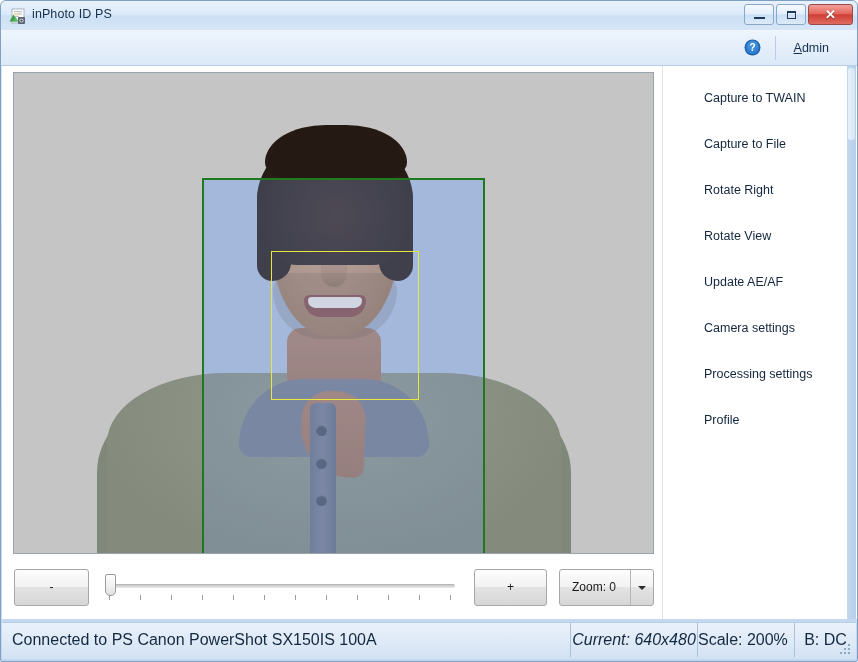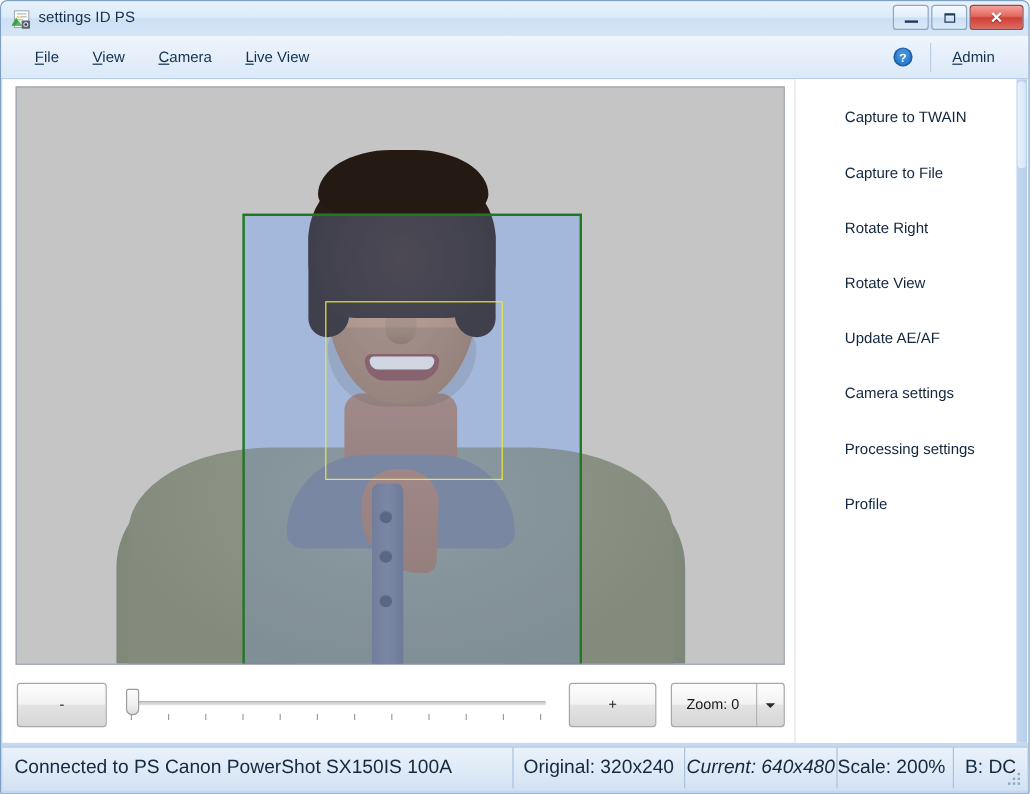--- a/index.html
+++ b/index.html
@@ -557,41 +557,35 @@
       <rect x="5" y="3" width="8" height="1.2" fill="#b9c2cc"></rect>
       <rect x="5" y="5.4" width="8" height="1.2" fill="#b9c2cc"></rect>
       <rect x="5" y="7.8" width="5" height="1.2" fill="#b9c2cc"></rect>
       <path d="M0.5 13.5 L4.5 6.5 L8.5 13.5 Z" fill="#3f9e48"></path>
       <path d="M3.5 13.5 L6.5 9 L9.5 13.5 Z" fill="#57b85f"></path>
       <circle cx="7.2" cy="6.2" r="1.3" fill="#ffe07a"></circle>
       <rect x="9" y="9" width="7" height="7" rx="1" fill="#5a6470"></rect>
       <circle cx="12.5" cy="12.5" r="2.1" fill="#cfd6de"></circle>
       <circle cx="12.5" cy="12.5" r="1.1" fill="#39424d"></circle>
     </svg>
-    <div class="title-text">settings ID PS</div>
+    <div class="title-text">inPhoto ID PS</div>
     <div class="winbtns">
       <div class="winbtn">
         <span class="glyph-min"></span>
       </div>
       <div class="winbtn">
         <span class="glyph-max"></span>
       </div>
       <div class="winbtn close">
         <span class="glyph-close">✕</span>
       </div>
     </div>
   </div>
 
   <div class="menubar">
-    <div class="menuitems">
-      <div class="menuitem"><u>F</u><span>ile</span></div>
-      <div class="menuitem"><u>V</u><span>iew</span></div>
-      <div class="menuitem"><u>C</u><span>amera</span></div>
-      <div class="menuitem"><u>L</u><span>ive View</span></div>
-    </div>
     <div class="menu-right">
       <svg class="help-icon" viewBox="0 0 17 17">
         <circle cx="8.5" cy="8.5" r="8" fill="#1f5fa8"></circle>
         <circle cx="8.5" cy="8.5" r="6.6" fill="#2f7fd0"></circle>
         <circle cx="8.5" cy="6.4" r="5.2" fill="#4f9ae0" opacity="0.55"></circle>
         <text x="8.5" y="12.4" text-anchor="middle" font-size="10" font-weight="bold" fill="#ffffff" font-family="Liberation Sans, sans-serif">?</text>
       </svg>
       <div class="menu-sep"></div>
       <div class="admin-item"><u>A</u><span>dmin</span></div>
     </div>
@@ -684,21 +678,20 @@
       <div class="action-item" style="top:347px">Profile</div>
     </div>
 
     <div class="scroll-strip">
       <div class="scroll-thumb"></div>
     </div>
   </div>
 
   <div class="statusbar">
     <div class="status-cell" style="left:10px;">Connected to PS Canon PowerShot SX150IS 100A</div>
-    <div class="status-cell divider" style="left:425px; width:143px; padding-left:0; text-align:center;">Original: 320x240</div>
     <div class="status-cell divider" style="left:568px; width:127px; text-align:center;font-style:italic;">Current: 640x480</div>
     <div class="status-cell divider" style="left:695px; width:97px; text-align:left;">Scale: 200%</div>
     <div class="status-cell divider" style="left:792px; width:62px; text-align:center;">B: DC</div>
     <div class="grip">
       <i style="left:8px;top:0px"></i>
       <i style="left:4px;top:4px"></i>
         <i style="left:8px;top:4px"></i>
       <i style="left:0px;top:8px"></i>
         <i style="left:4px;top:8px"></i>
         <i style="left:8px;top:8px"></i>

